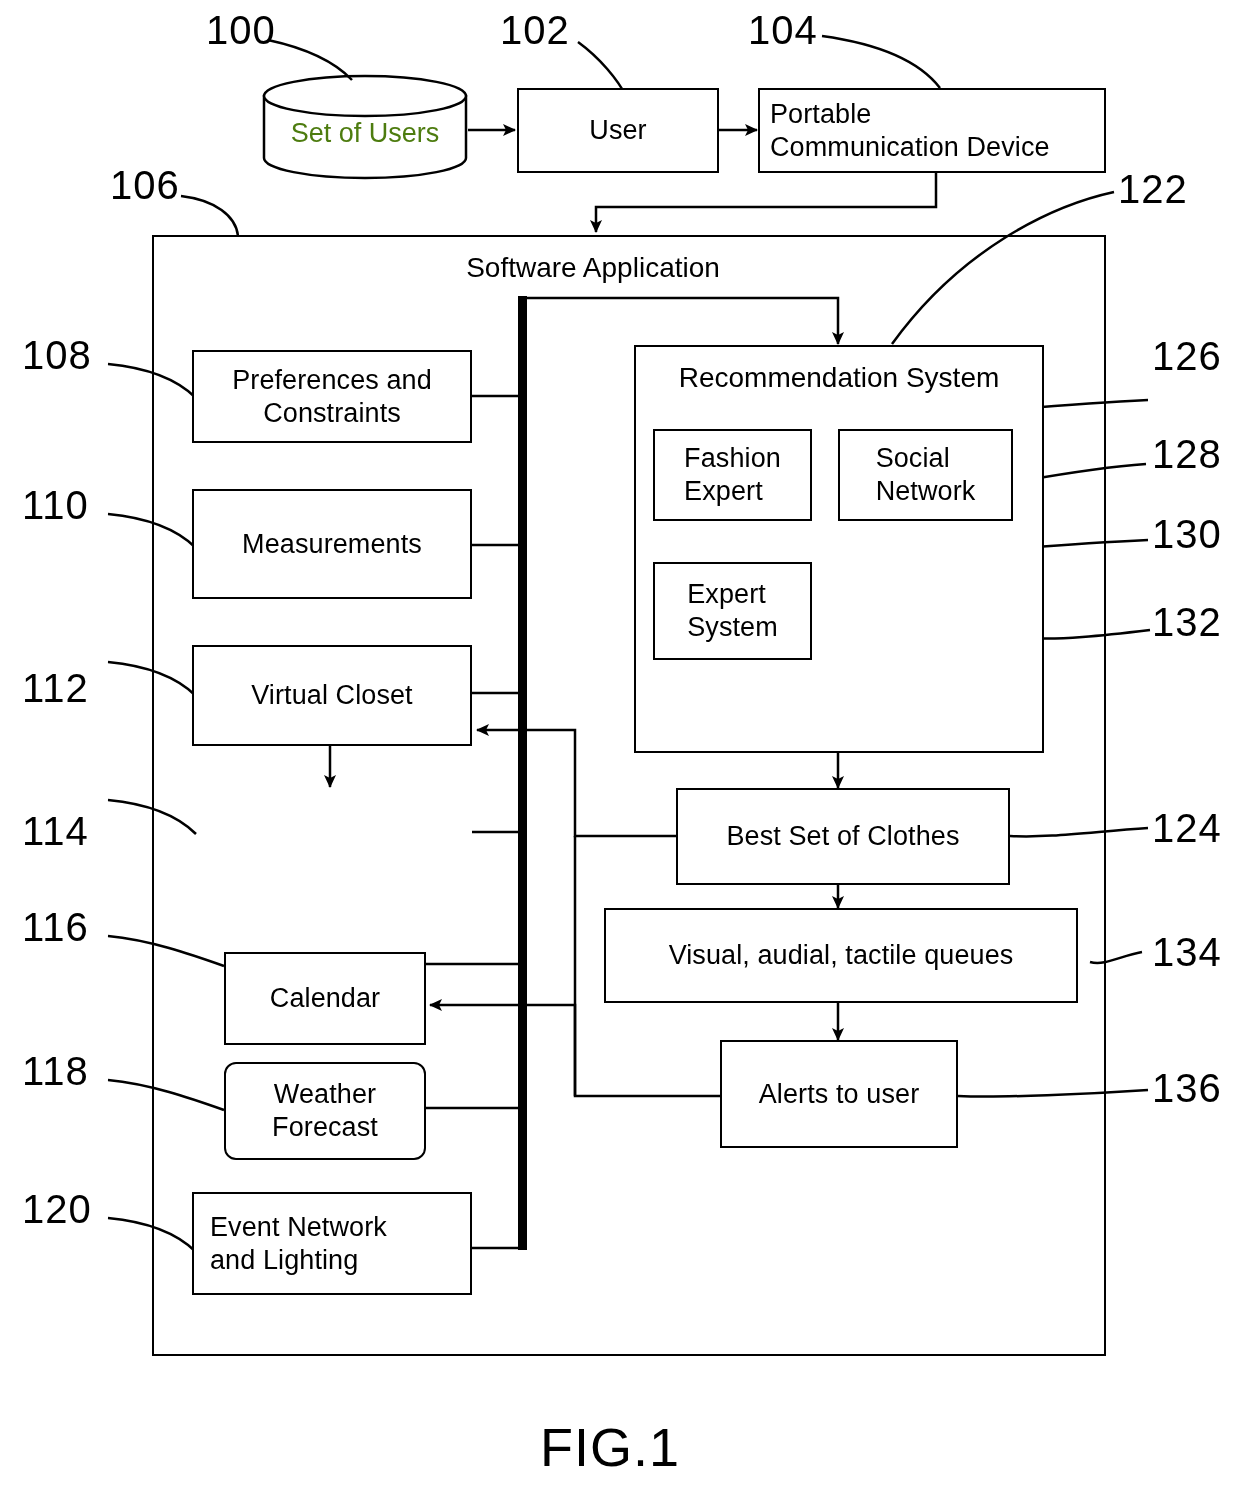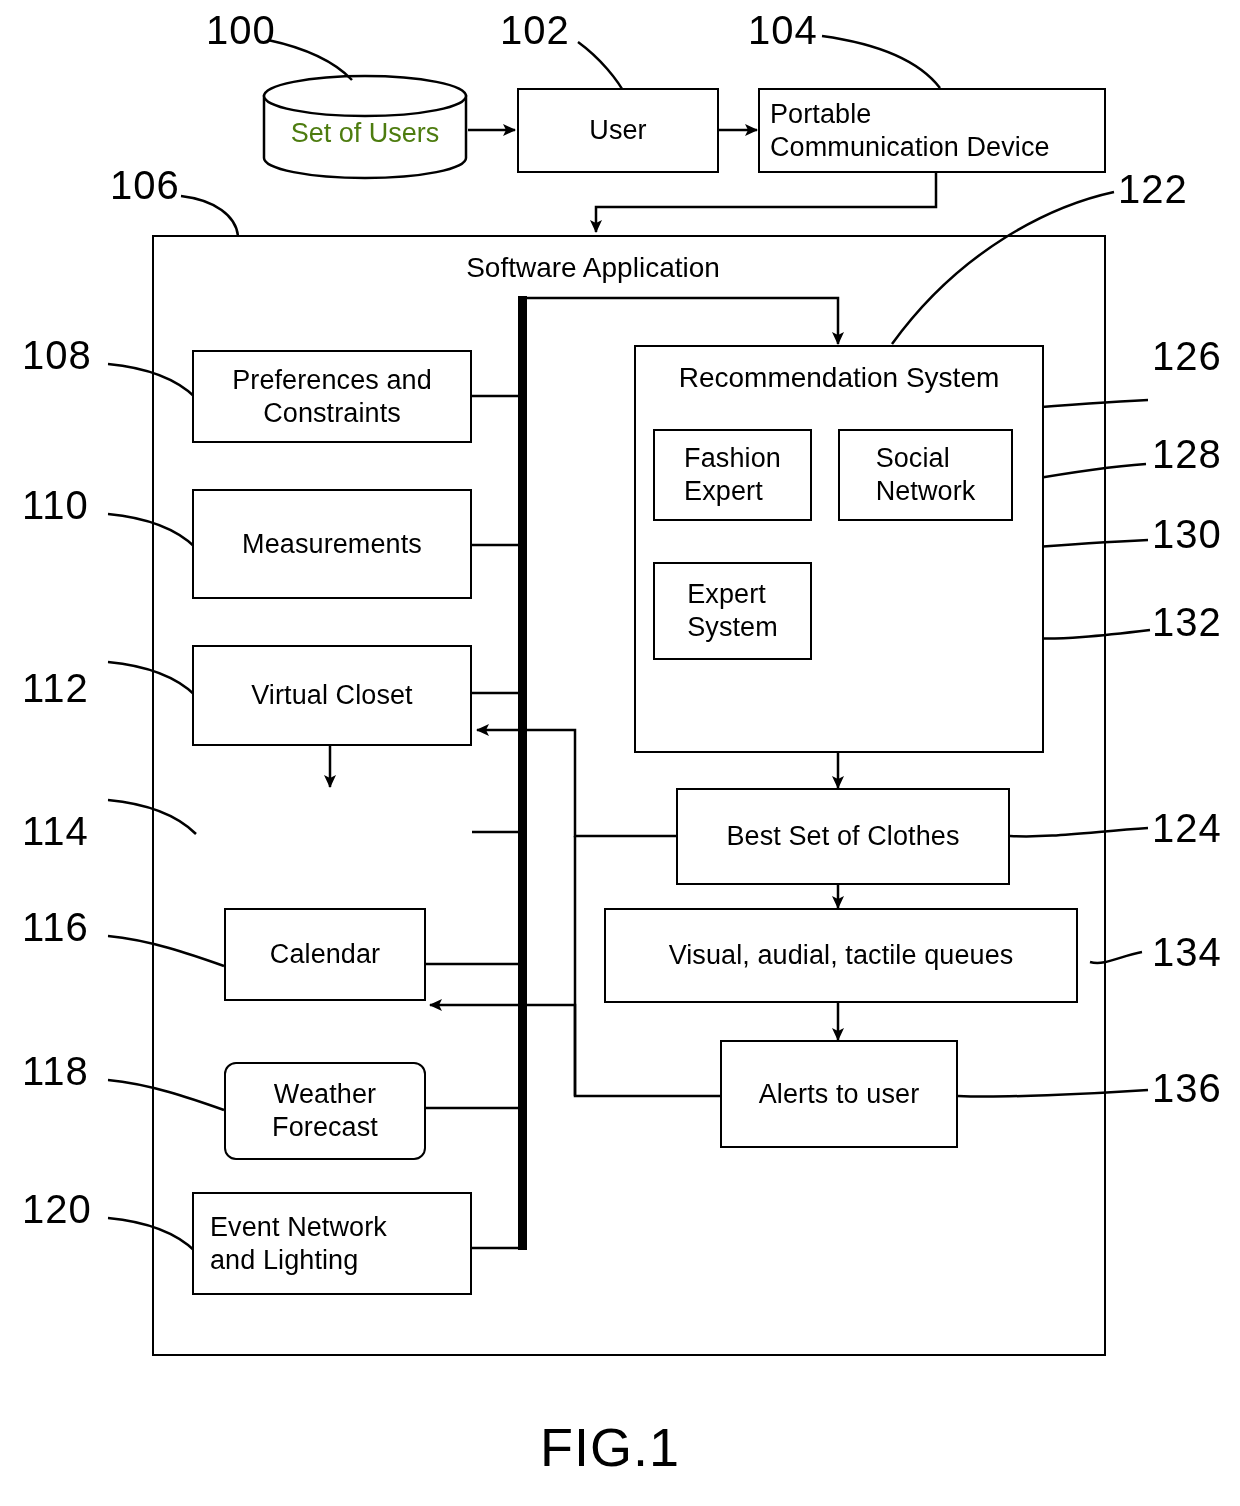--- a/index.html
+++ b/index.html
@@ -192,21 +192,21 @@
 
   <div class="bx" style="left:192px; top:489px; width:280px; height:110px;">
     <span>Measurements</span>
   </div>
 
   <div class="bx" style="left:192px; top:645px; width:280px; height:101px;">
     <span>Virtual Closet</span>
   </div>
 
 
-  <div class="bx" style="left:224px; top:908px; width:202px; height:93px;">
+  <div class="bx" style="left:224px; top:952px; width:202px; height:93px;">
     <span>Calendar</span>
   </div>
 
   <div class="bx" style="left:224px; top:1062px; width:202px; height:98px;border-radius:12px;">
     <span>
       <span>Weather</span><br>
       <span>Forecast</span>
     </span>
   </div>
 

